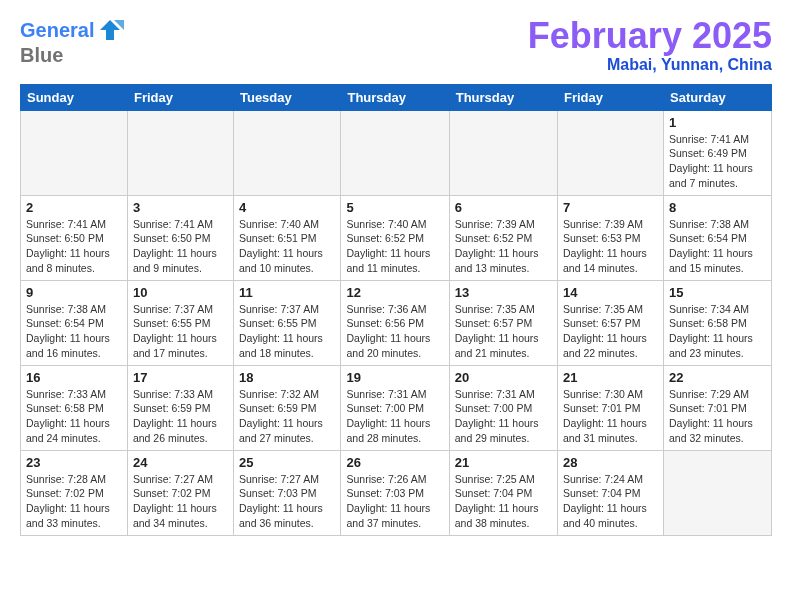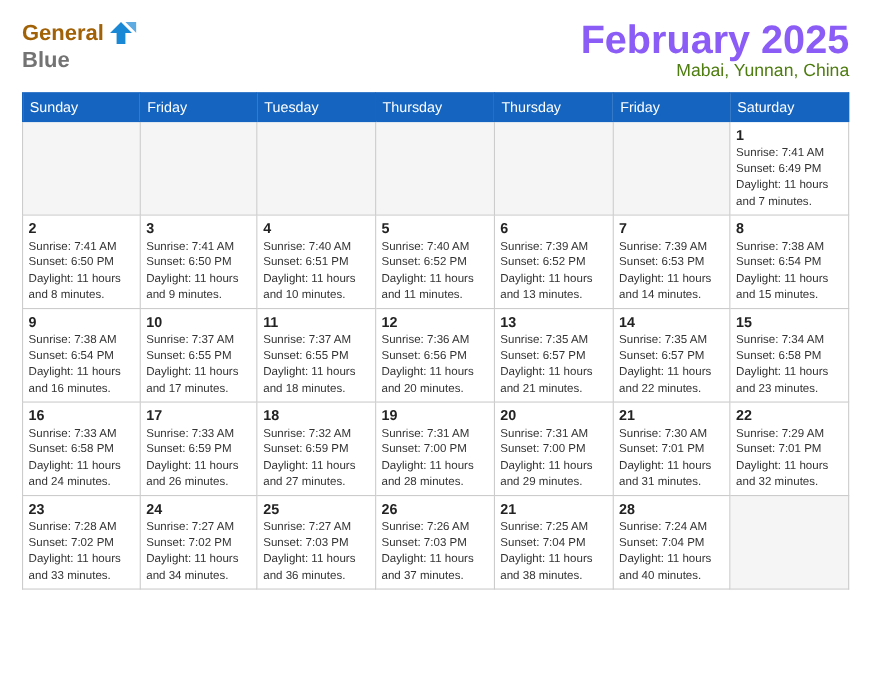--- a/index.html
+++ b/index.html
@@ -23,50 +23,51 @@
     }
     .logo {
       display: flex;
       align-items: center;
     }
     .logo-text {
       font-size: 20px;
       font-weight: bold;
       line-height: 1.1;
     }
-    .logo-general { color: #a16207; }
+    .logo-general { color: #3b82f6; }
     .logo-blue { color: #737373; }
     .logo-icon {
       width: 28px;
       height: 28px;
       margin-left: 2px;
     }
     .title-block {
       text-align: right;
     }
     .title-month {
       font-size: 36px;
       font-weight: bold;
       color: #8b5cf6;
       line-height: 1.1;
     }
     .title-location {
       font-size: 16px;
-      color: #4d7c0f;
+      color: #1d4ed8;
+      font-weight: bold;
     }
     .calendar {
       width: 100%;
       border-collapse: collapse;
       border: 1px solid #ccc;
     }
     .calendar th {
       background: #1565c0;
       color: #fff;
       font-size: 13px;
-      font-weight: normal;
+      font-weight: bold;
       padding: 5px 6px;
       text-align: left;
       border: 1px solid #1565c0;
     }
     .calendar td {
       vertical-align: top;
       border: 1px solid #ccc;
       padding: 4px 5px;
       width: 113px;
       min-height: 80px;

